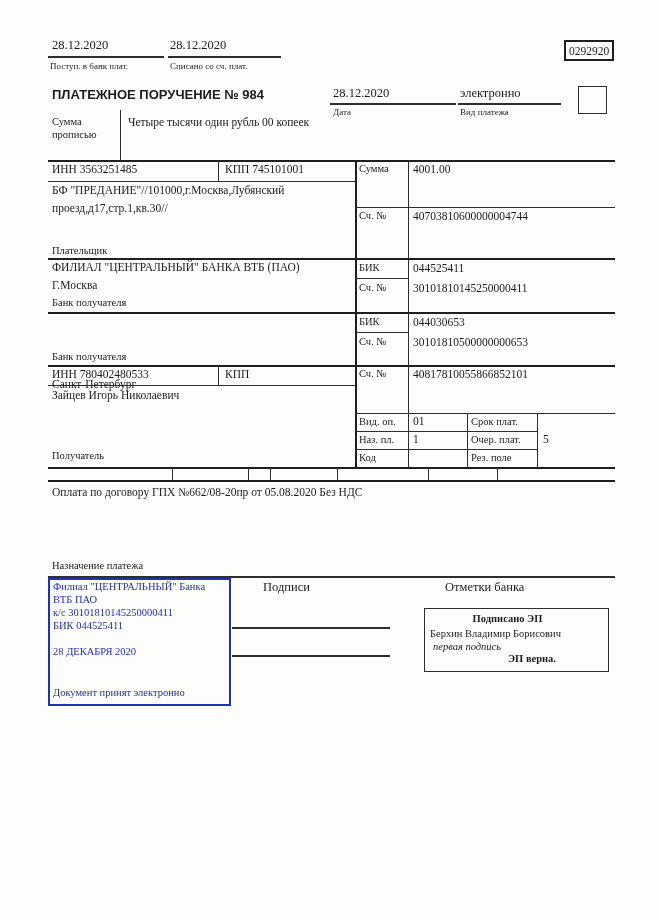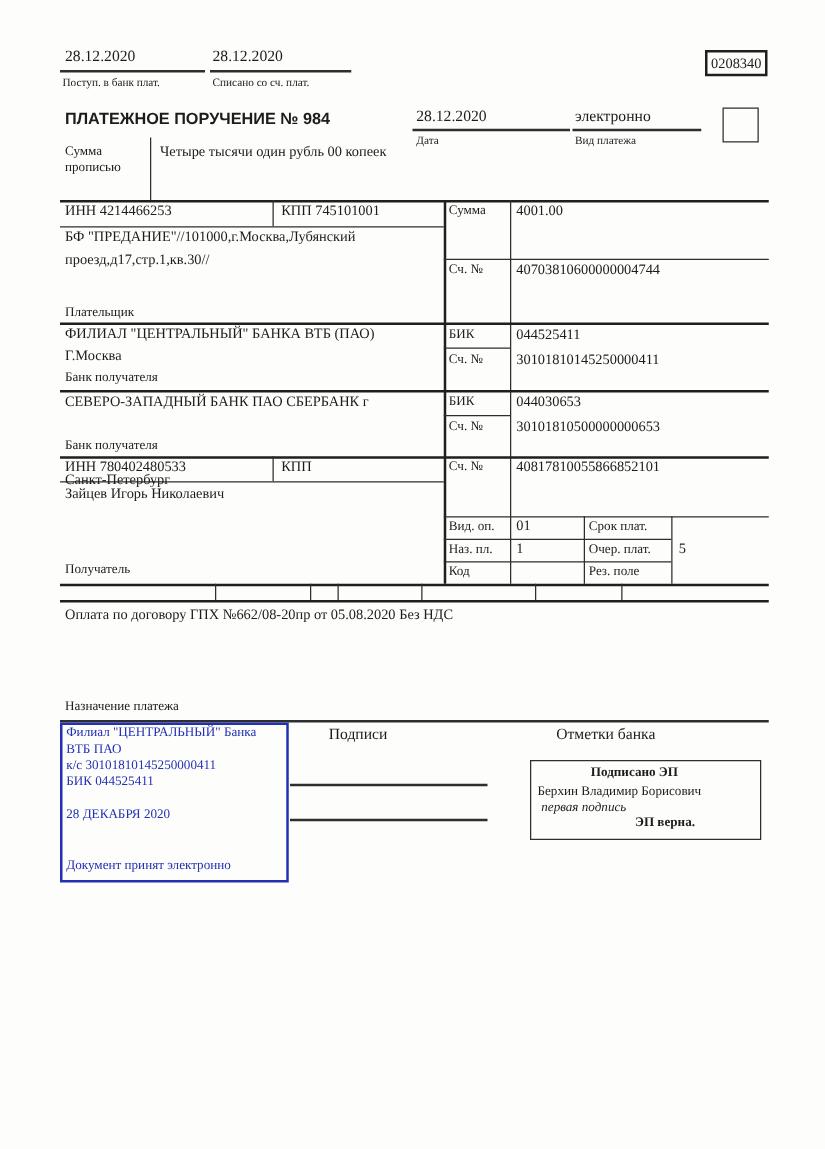--- a/index.html
+++ b/index.html
@@ -30,21 +30,21 @@
 
   <div class="t s12" style="left:52px;top:38px;">28.12.2020</div>
   <div class="hl" style="left:48px;top:56px;width:116px;height:1.5px;"></div>
   <div class="t s9" style="left:50px;top:61px;">Поступ. в банк плат.</div>
 
   <div class="t s12" style="left:170px;top:38px;">28.12.2020</div>
   <div class="hl" style="left:168px;top:56px;width:113px;height:1.5px;"></div>
   <div class="t s9" style="left:170px;top:61px;">Списано со сч. плат.</div>
 
   <div class="box s11" style="left:564px;top:40px;width:46px;height:17px;">
-    <span>0208340</span>
+    <span>0292920</span>
   </div>
 
   <div class="t title" style="left:52px;top:88px;">ПЛАТЕЖНОЕ ПОРУЧЕНИЕ № 984</div>
   <div class="t s12" style="left:333px;top:86px;">28.12.2020</div>
   <div class="hl" style="left:330px;top:103px;width:126px;height:1.5px;"></div>
   <div class="t s9" style="left:333px;top:107px;">Дата</div>
   <div class="t s12" style="left:460px;top:86px;">электронно</div>
   <div class="hl" style="left:458px;top:103px;width:103px;height:1.5px;"></div>
   <div class="t s9" style="left:460px;top:107px;">Вид платежа</div>
   <div class="box-thin" style="left:578px;top:86px;width:27px;height:26px;"></div>
@@ -75,39 +75,38 @@
   <div class="hl2" style="left:48px;top:467px;width:567px;"></div>
 
   <div class="vl" style="left:172px;top:467px;height:13px;"></div>
   <div class="vl" style="left:248px;top:467px;height:13px;"></div>
   <div class="vl" style="left:270px;top:467px;height:13px;"></div>
   <div class="vl" style="left:337px;top:467px;height:13px;"></div>
   <div class="vl" style="left:428px;top:467px;height:13px;"></div>
   <div class="vl" style="left:497px;top:467px;height:13px;"></div>
   <div class="hl2" style="left:48px;top:480px;width:567px;"></div>
 
-  <div class="t s11" style="left:52px;top:163px;">ИНН 4214466253</div>
+  <div class="t s11" style="left:52px;top:163px;">ИНН 3563251485</div>
   <div class="t s11" style="left:225px;top:163px;">КПП 745101001</div>
   <div class="t s11" style="left:52px;top:184px;">БФ "ПРЕДАНИЕ"//101000,г.Москва,Лубянский</div>
   <div class="t s11" style="left:52px;top:202px;">проезд,д17,стр.1,кв.30//</div>
   <div class="t s10" style="left:52px;top:245px;">Плательщик</div>
   <div class="t s10" style="left:359px;top:163px;">Сумма</div>
   <div class="t s11" style="left:413px;top:163px;text-align:center;">4001.00</div>
   <div class="t s10" style="left:359px;top:210px;">Сч. №</div>
   <div class="t s11" style="left:413px;top:210px;">40703810600000004744</div>
 
   <div class="t s11" style="left:52px;top:261px;">ФИЛИАЛ "ЦЕНТРАЛЬНЫЙ" БАНКА ВТБ (ПАО)</div>
   <div class="t s11" style="left:52px;top:279px;">Г.Москва</div>
   <div class="t s10" style="left:52px;top:297px;">Банк получателя</div>
   <div class="t s10" style="left:359px;top:262px;">БИК</div>
   <div class="t s11" style="left:413px;top:262px;">044525411</div>
   <div class="t s10" style="left:359px;top:282px;">Сч. №</div>
   <div class="t s11" style="left:413px;top:282px;">30101810145250000411</div>
 
-  <div class="t s11" style="left:52px;top:316px;">СЕВЕРО-ЗАПАДНЫЙ БАНК ПАО СБЕРБАНК г</div>
   <div class="t s11" style="left:52px;top:334px;margin-top:44px;">Санкт-Петербург</div>
   <div class="t s10" style="left:52px;top:351px;">Банк получателя</div>
   <div class="t s10" style="left:359px;top:316px;">БИК</div>
   <div class="t s11" style="left:413px;top:316px;">044030653</div>
   <div class="t s10" style="left:359px;top:336px;">Сч. №</div>
   <div class="t s11" style="left:413px;top:336px;">30101810500000000653</div>
 
   <div class="t s11" style="left:52px;top:368px;">ИНН 780402480533</div>
   <div class="t s11" style="left:225px;top:368px;">КПП</div>
   <div class="t s11" style="left:52px;top:389px;">Зайцев Игорь Николаевич</div>

